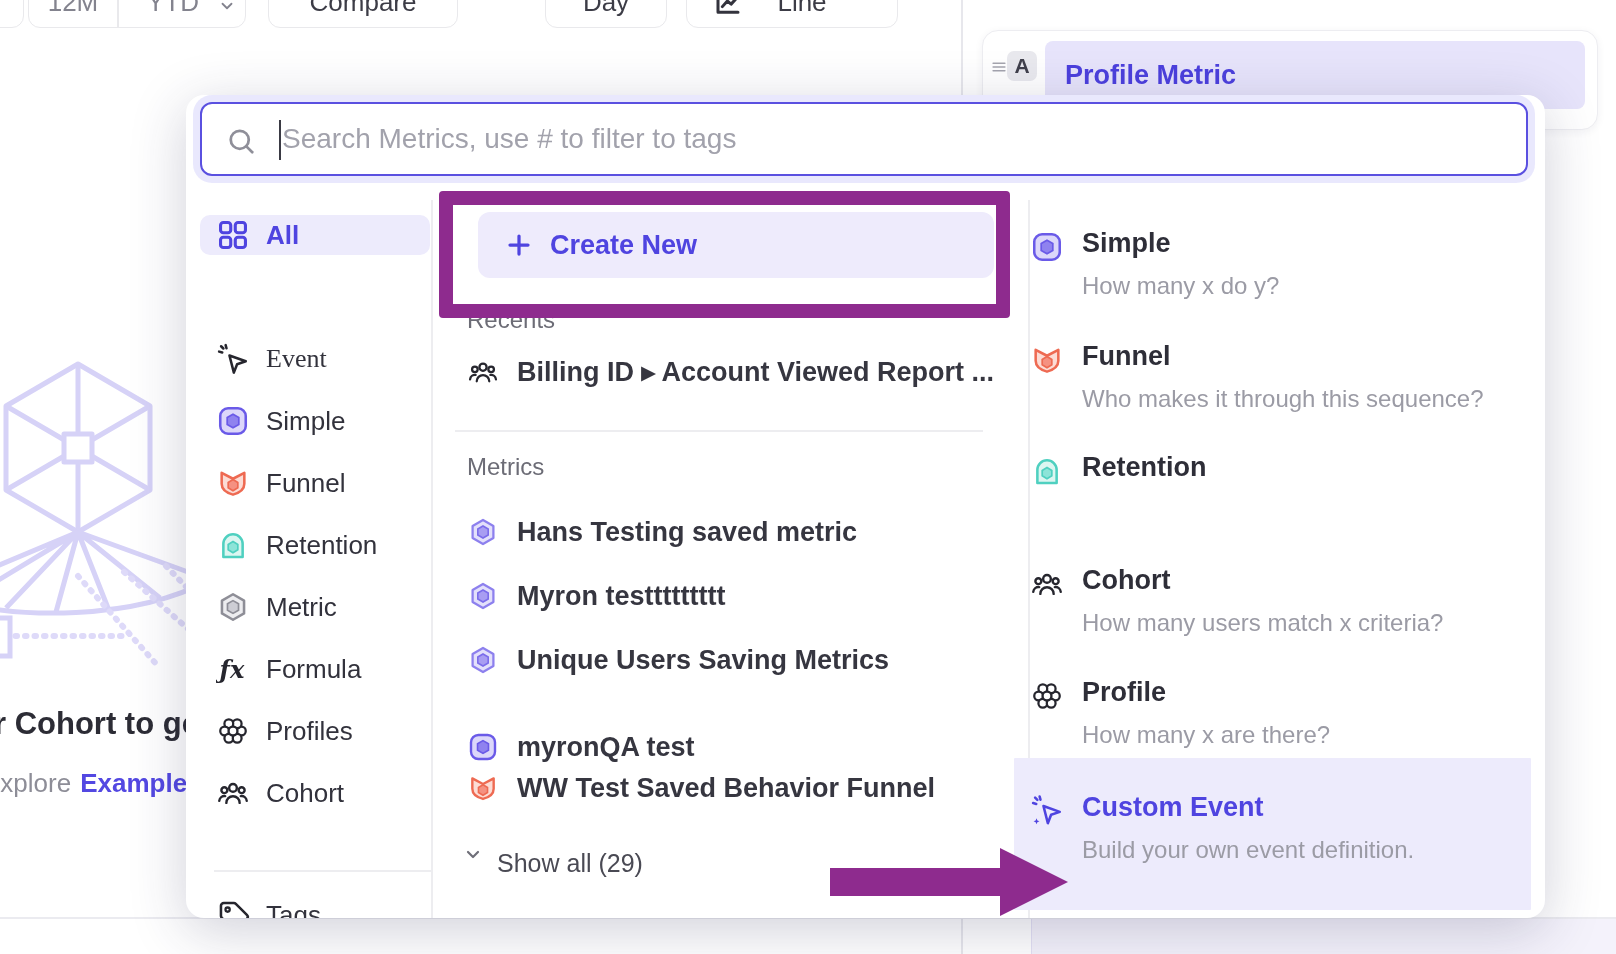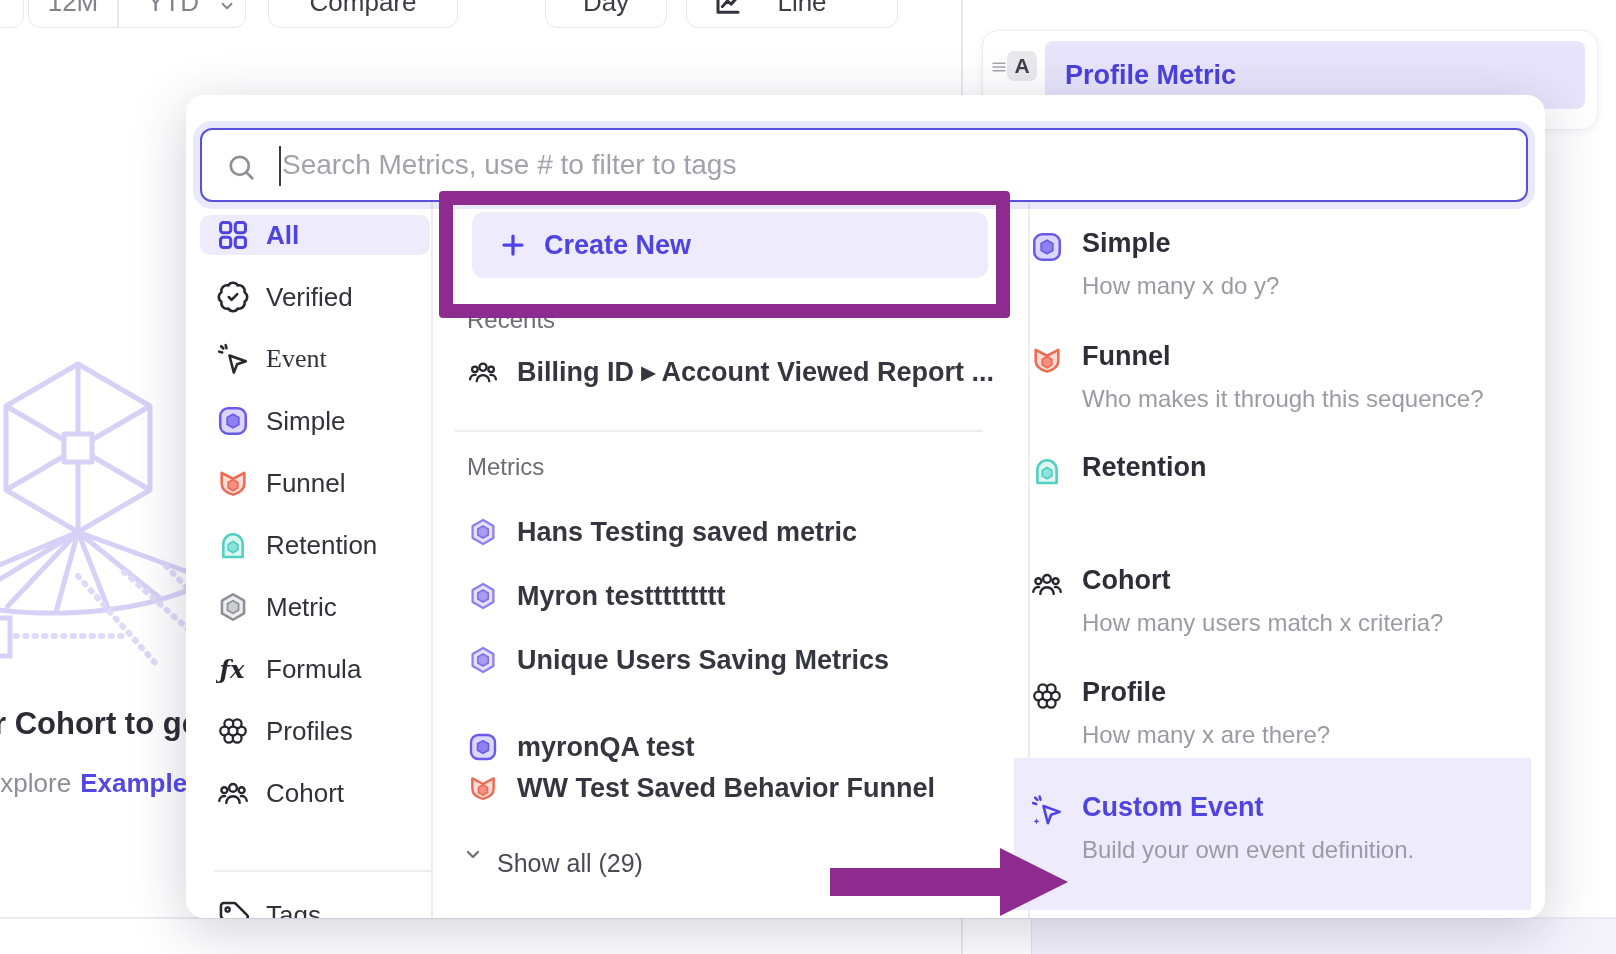--- a/index.html
+++ b/index.html
@@ -24,31 +24,31 @@
   .metric-field span{position:absolute;left:20px;top:0;line-height:68px;font-size:27px;font-weight:600;color:#4c40dd;white-space:nowrap;}
   
   .illus{position:absolute;left:-72px;top:336px;z-index:0;}
   .headline{position:absolute;left:-6px;top:706px;font-size:31px;font-weight:700;color:#2c2c35;white-space:nowrap;z-index:0;}
   .explore-line{position:absolute;left:-17px;top:768px;font-size:26px;white-space:nowrap;z-index:0;}
   .explore-line .gray{color:#8d8d97;margin-right:9px;}
   .explore-line .plink{color:#5348e2;font-weight:600;}
   
   .modal{position:absolute;left:186px;top:95px;width:1359px;height:823px;background:#fff;border-radius:18px;
     box-shadow:0 12px 55px rgba(40,40,80,.22);z-index:10;overflow:hidden;}
-  .search-box{position:absolute;left:14px;top:33px;width:1328px;height:74px;border:2px solid #5a50e0;border-radius:12px;background:#fff;box-sizing:border-box;box-shadow:0 0 0 7px rgba(120,110,240,.16);z-index:3;}
+  .search-box{position:absolute;left:14px;top:7px;width:1328px;height:74px;border:2px solid #5a50e0;border-radius:12px;background:#fff;box-sizing:border-box;box-shadow:0 0 0 7px rgba(120,110,240,.16);z-index:3;}
   .search-box input{position:absolute;left:80px;top:2px;width:1220px;height:66px;border:none;outline:none;font-size:28px;color:#33333d;background:transparent;padding:0;font-family:"Liberation Sans",sans-serif;}
   .search-box input::placeholder{color:#a2a2ac;}
   .caret{position:absolute;left:77px;top:16px;width:2px;height:40px;background:#3a3a44;}
   .divv{position:absolute;top:105px;width:1.5px;height:718px;background:#ededf0;}
   .srow{position:absolute;left:14px;width:230px;height:40px;display:flex;align-items:center;gap:16px;padding-left:16px;box-sizing:border-box;}
   .srow.active{background:#edebfc;border-radius:10px;}
   .slabel{font-size:26px;font-weight:500;color:#32323c;white-space:nowrap;}
   .slabel.accent{color:#4f44e0;font-weight:600;}
   .sidedivh{position:absolute;left:28px;top:775px;width:218px;height:1.5px;background:#ededf0;}
-  .create-btn{position:absolute;left:286px;top:117px;width:516px;height:66px;border-radius:12px;background:#eeebfc;display:flex;align-items:center;gap:16px;padding-left:26px;box-sizing:border-box;}
+  .create-btn{position:absolute;left:292px;top:117px;width:516px;height:66px;border-radius:12px;background:#eeebfc;display:flex;align-items:center;gap:16px;padding-left:26px;box-sizing:border-box;}
   .create-btn span{font-size:27px;font-weight:600;color:#4f44e0;}
   .sechead{position:absolute;left:281px;font-size:24px;color:#6c6c76;white-space:nowrap;}
   .mrow{position:absolute;left:281px;height:44px;display:flex;align-items:center;gap:18px;white-space:nowrap;}
   .mrow .mtext{font-size:27px;font-weight:600;color:#363640;}
   .middivh{position:absolute;left:269px;top:335px;width:528px;height:1.5px;background:#ededf0;}
   .show-all{position:absolute;left:275px;top:741px;height:36px;display:flex;align-items:center;gap:12px;}
   .show-all span{font-size:25px;color:#4a4a54;font-weight:500;margin-top:19px;}
   .type-row{position:absolute;left:828px;width:517px;height:100px;}
   .type-row .ticon{position:absolute;left:16px;top:4px;}
   .type-row .ttitle{position:absolute;left:68px;top:2px;font-size:27px;font-weight:600;color:#2e2e38;white-space:nowrap;}
@@ -146,27 +146,20 @@
       <g stroke="#4f44e0" stroke-width="2.2" fill="none">
           <rect x="3.2" y="3.2" width="7.2" height="7.2" rx="2"></rect>
           <rect x="13.6" y="3.2" width="7.2" height="7.2" rx="2"></rect>
           <rect x="3.2" y="13.6" width="7.2" height="7.2" rx="2"></rect>
           <rect x="13.6" y="13.6" width="7.2" height="7.2" rx="2"></rect>
         </g>
     </svg>
     <span class="slabel accent">All</span>
   </div>
 
-  <div class="srow" style="top:182px;">
-    <svg width="34" height="34" viewBox="0 0 24 24">
-      <path d="M3.85 8.62a4 4 0 0 1 4.78-4.77 4 4 0 0 1 6.74 0 4 4 0 0 1 4.78 4.78 4 4 0 0 1 0 6.74 4 4 0 0 1-4.77 4.78 4 4 0 0 1-6.75 0 4 4 0 0 1-4.78-4.77 4 4 0 0 1 0-6.76Z" stroke="#26262e" stroke-width="1.8" fill="none" stroke-linejoin="round"></path>
-      <path d="m9 12 2 2 4-4" stroke="#26262e" stroke-width="1.8" fill="none" stroke-linecap="round" stroke-linejoin="round"></path>
-    </svg>
-    <span class="slabel">Verified</span>
-  </div>
 
   <div class="srow" style="top:244px;font-family:Liberation Serif, serif;">
     <svg width="34" height="34" viewBox="0 0 24 24">
       <path d="M9.5 9.5 21 13.6l-6.1 2.1-2.3 5.9Z" stroke="#26262e" stroke-width="1.8" fill="none" stroke-linejoin="round"></path>
       <path d="M6.8 2.2 7.4 4.4M2.2 6.8 4.4 7.4M3.6 3 5.2 4.6" stroke="#26262e" stroke-width="1.8" stroke-linecap="round"></path>
     </svg>
     <span class="slabel">Event</span>
   </div>
 
   <div class="srow" style="top:306px;">

